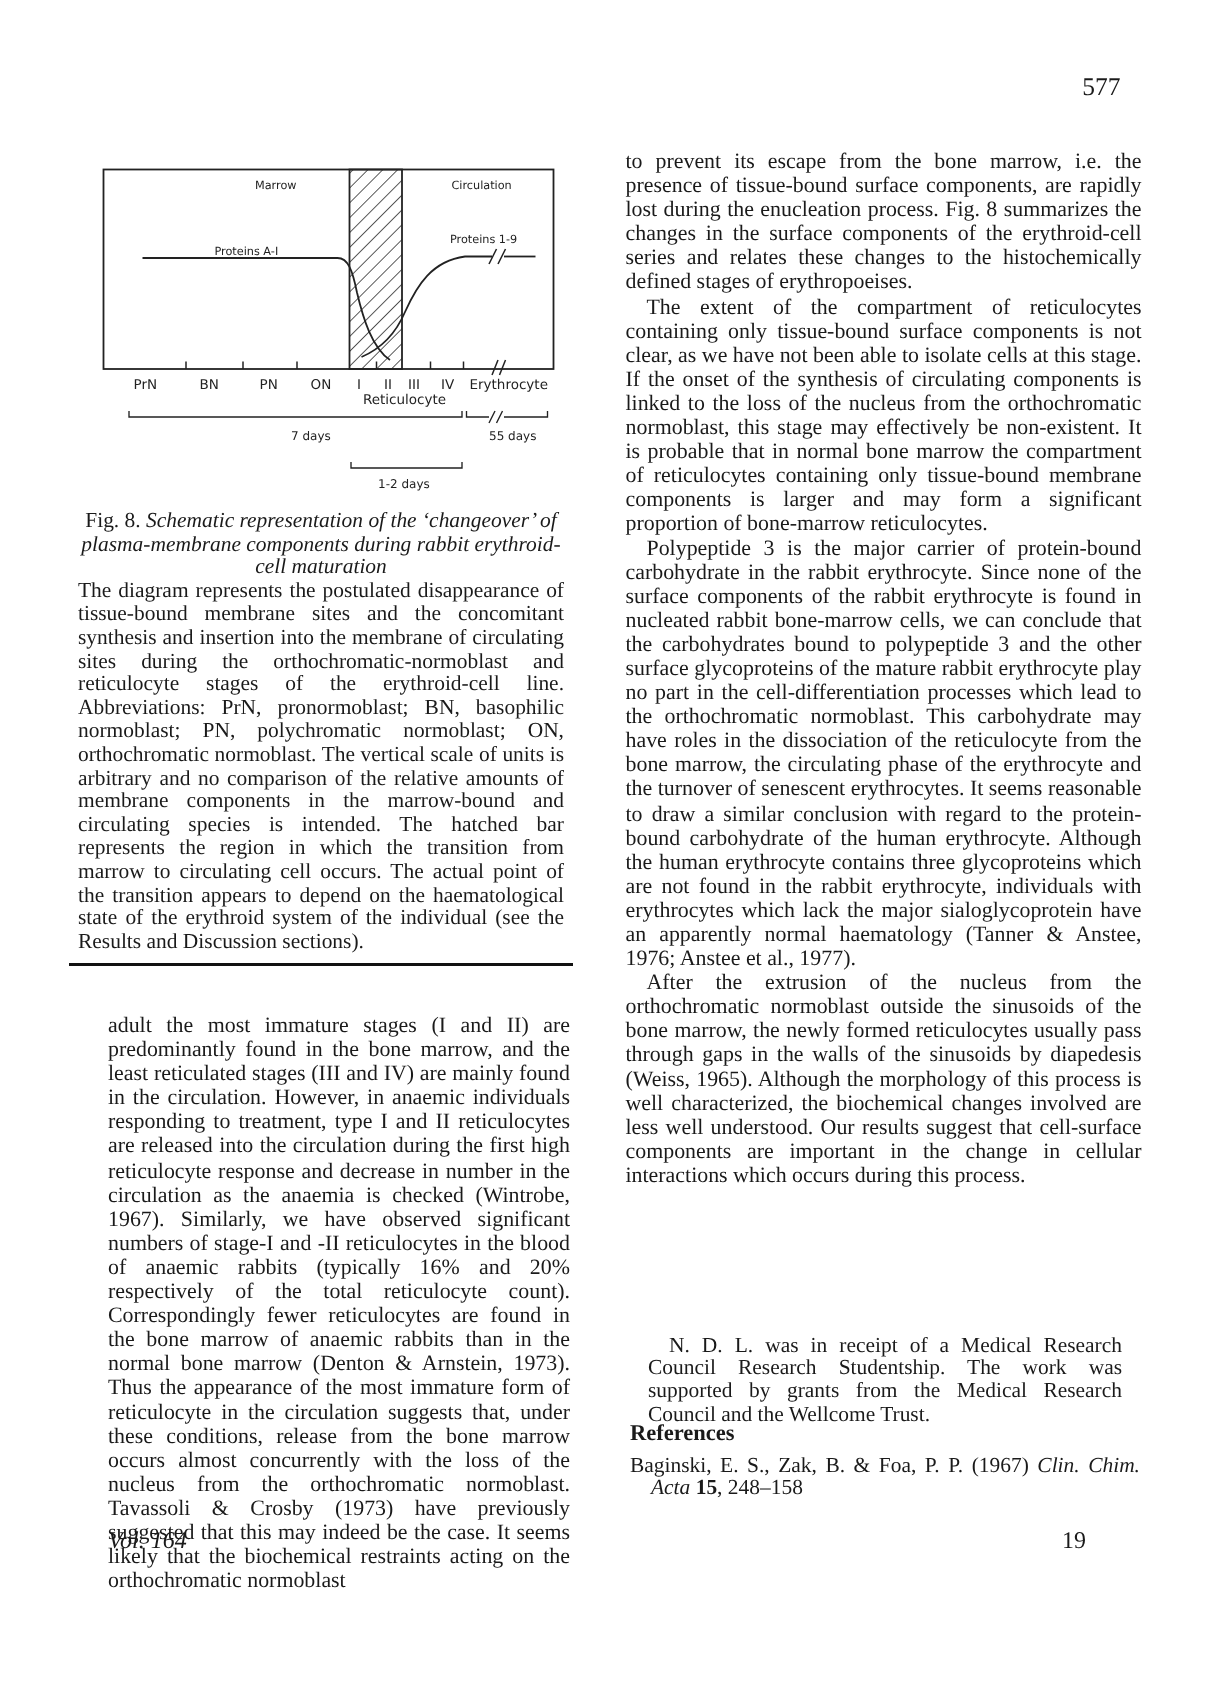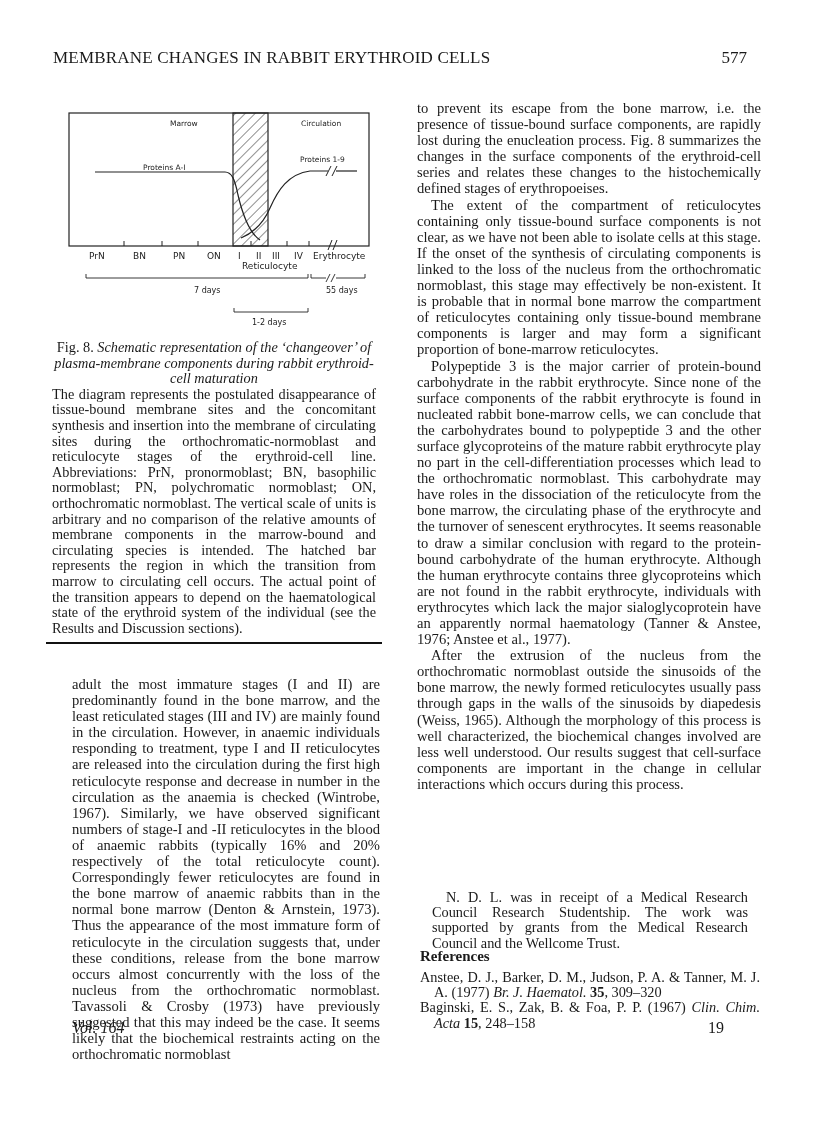--- a/index.html
+++ b/index.html
@@ -28,21 +28,20 @@
   .ref { margin: 0 0 0 0; padding-left: 14px; text-indent: -14px; text-align: justify; }
   .it { font-style: italic; }
   .b { font-weight: bold; }
   .footer-vol { position: absolute; left: 72px; top: 1019px; font-size: 16px; font-style: italic; }
   .footer-num { position: absolute; left: 708px; top: 1019px; font-size: 16px; }
 </style>
 </head>
 <body>
 
 <div class="running-head">
-  <span class="running-title">MEMBRANE CHANGES IN RABBIT ERYTHROID CELLS</span>
   <span class="page-num">577</span>
 </div>
 
 <div class="figure">
   <svg viewBox="0 0 320 240">
     <defs>
       <pattern id="hatch" patternUnits="userSpaceOnUse" width="7" height="7" patternTransform="rotate(45)">
         <line x1="0" y1="0" x2="0" y2="7" stroke="#222" stroke-width="1"></line>
       </pattern>
     </defs>
@@ -120,26 +119,20 @@
   <p class="indent">After the extrusion of the nucleus from the orthochromatic normoblast outside the sinusoids of the bone marrow, the newly formed reticulocytes usually pass through gaps in the walls of the sinusoids by diapedesis (Weiss, 1965). Although the morphology of this process is well characterized, the biochemical changes involved are less well understood. Our results suggest that cell-surface components are important in the change in cellular interactions which occurs during this process.</p>
 </div>
 
 <div class="ack">
   <p>N. D. L. was in receipt of a Medical Research Council Research Studentship. The work was supported by grants from the Medical Research Council and the Wellcome Trust.</p>
 </div>
 
 <div class="refs-title">References</div>
 <div class="refs">
   <p class="ref">
-    <span>Anstee, D. J., Barker, D. M., Judson, P. A. &amp; Tanner, M. J. A. (1977)</span>
-    <span class="it">Br. J. Haematol.</span>
-    <span class="b">35</span>,
-    <span>309–320</span>
-  </p>
-  <p class="ref">
     <span>Baginski, E. S., Zak, B. &amp; Foa, P. P. (1967)</span>
     <span class="it">Clin. Chim. Acta</span>
     <span class="b">15</span>,
     <span>248–158</span>
   </p>
 </div>
 
 <div class="footer-vol">Vol. 164</div>
 <div class="footer-num">19</div>
 

